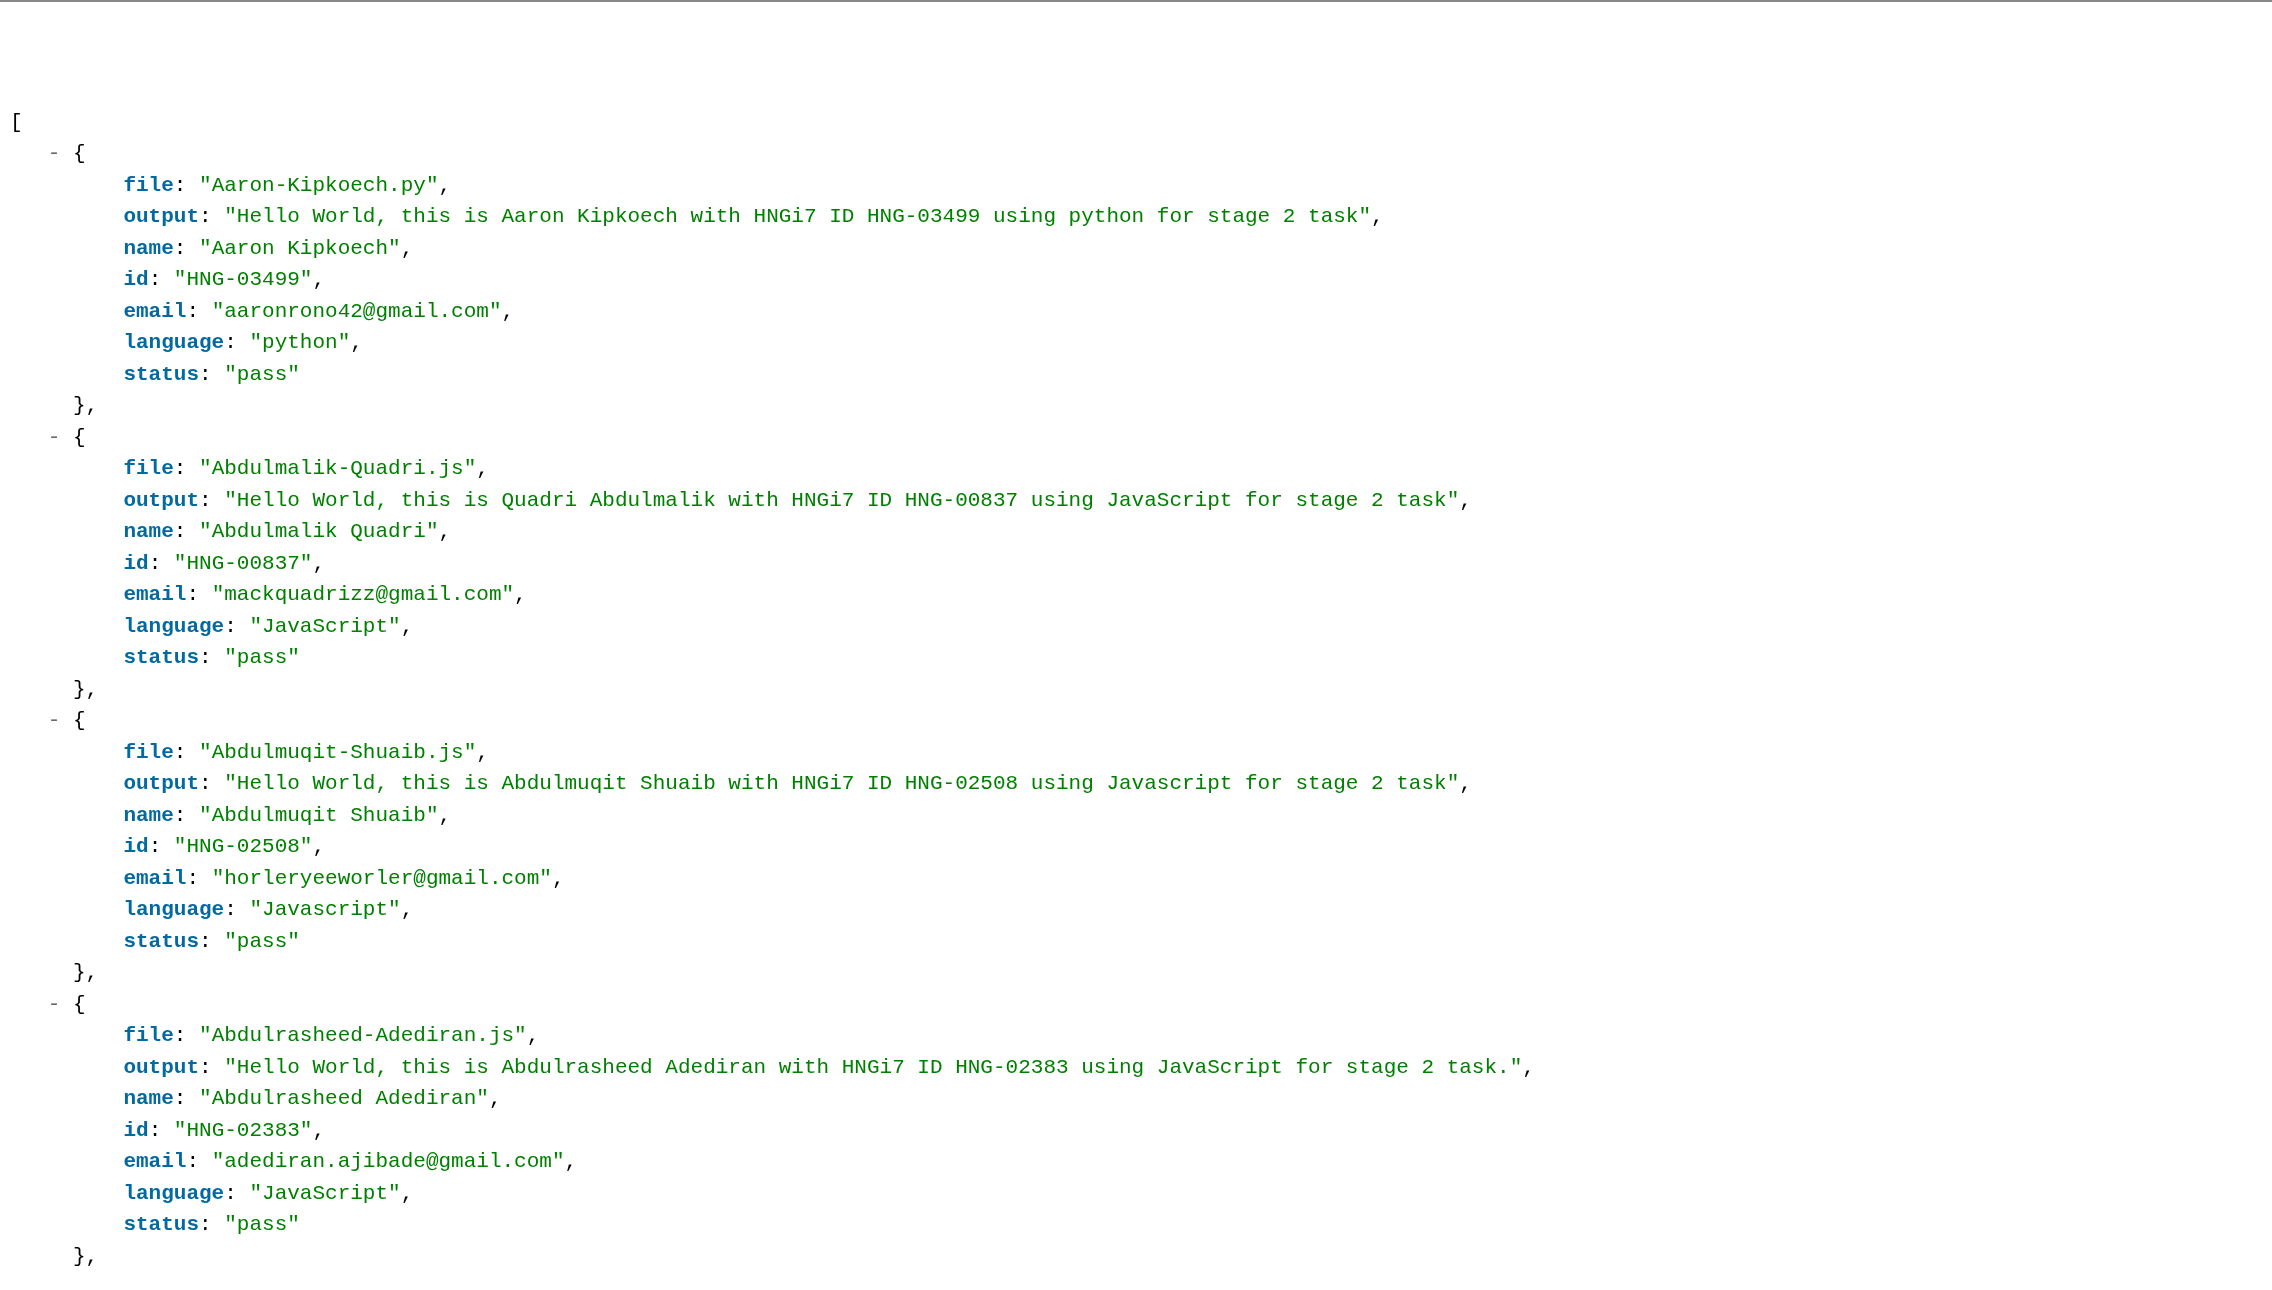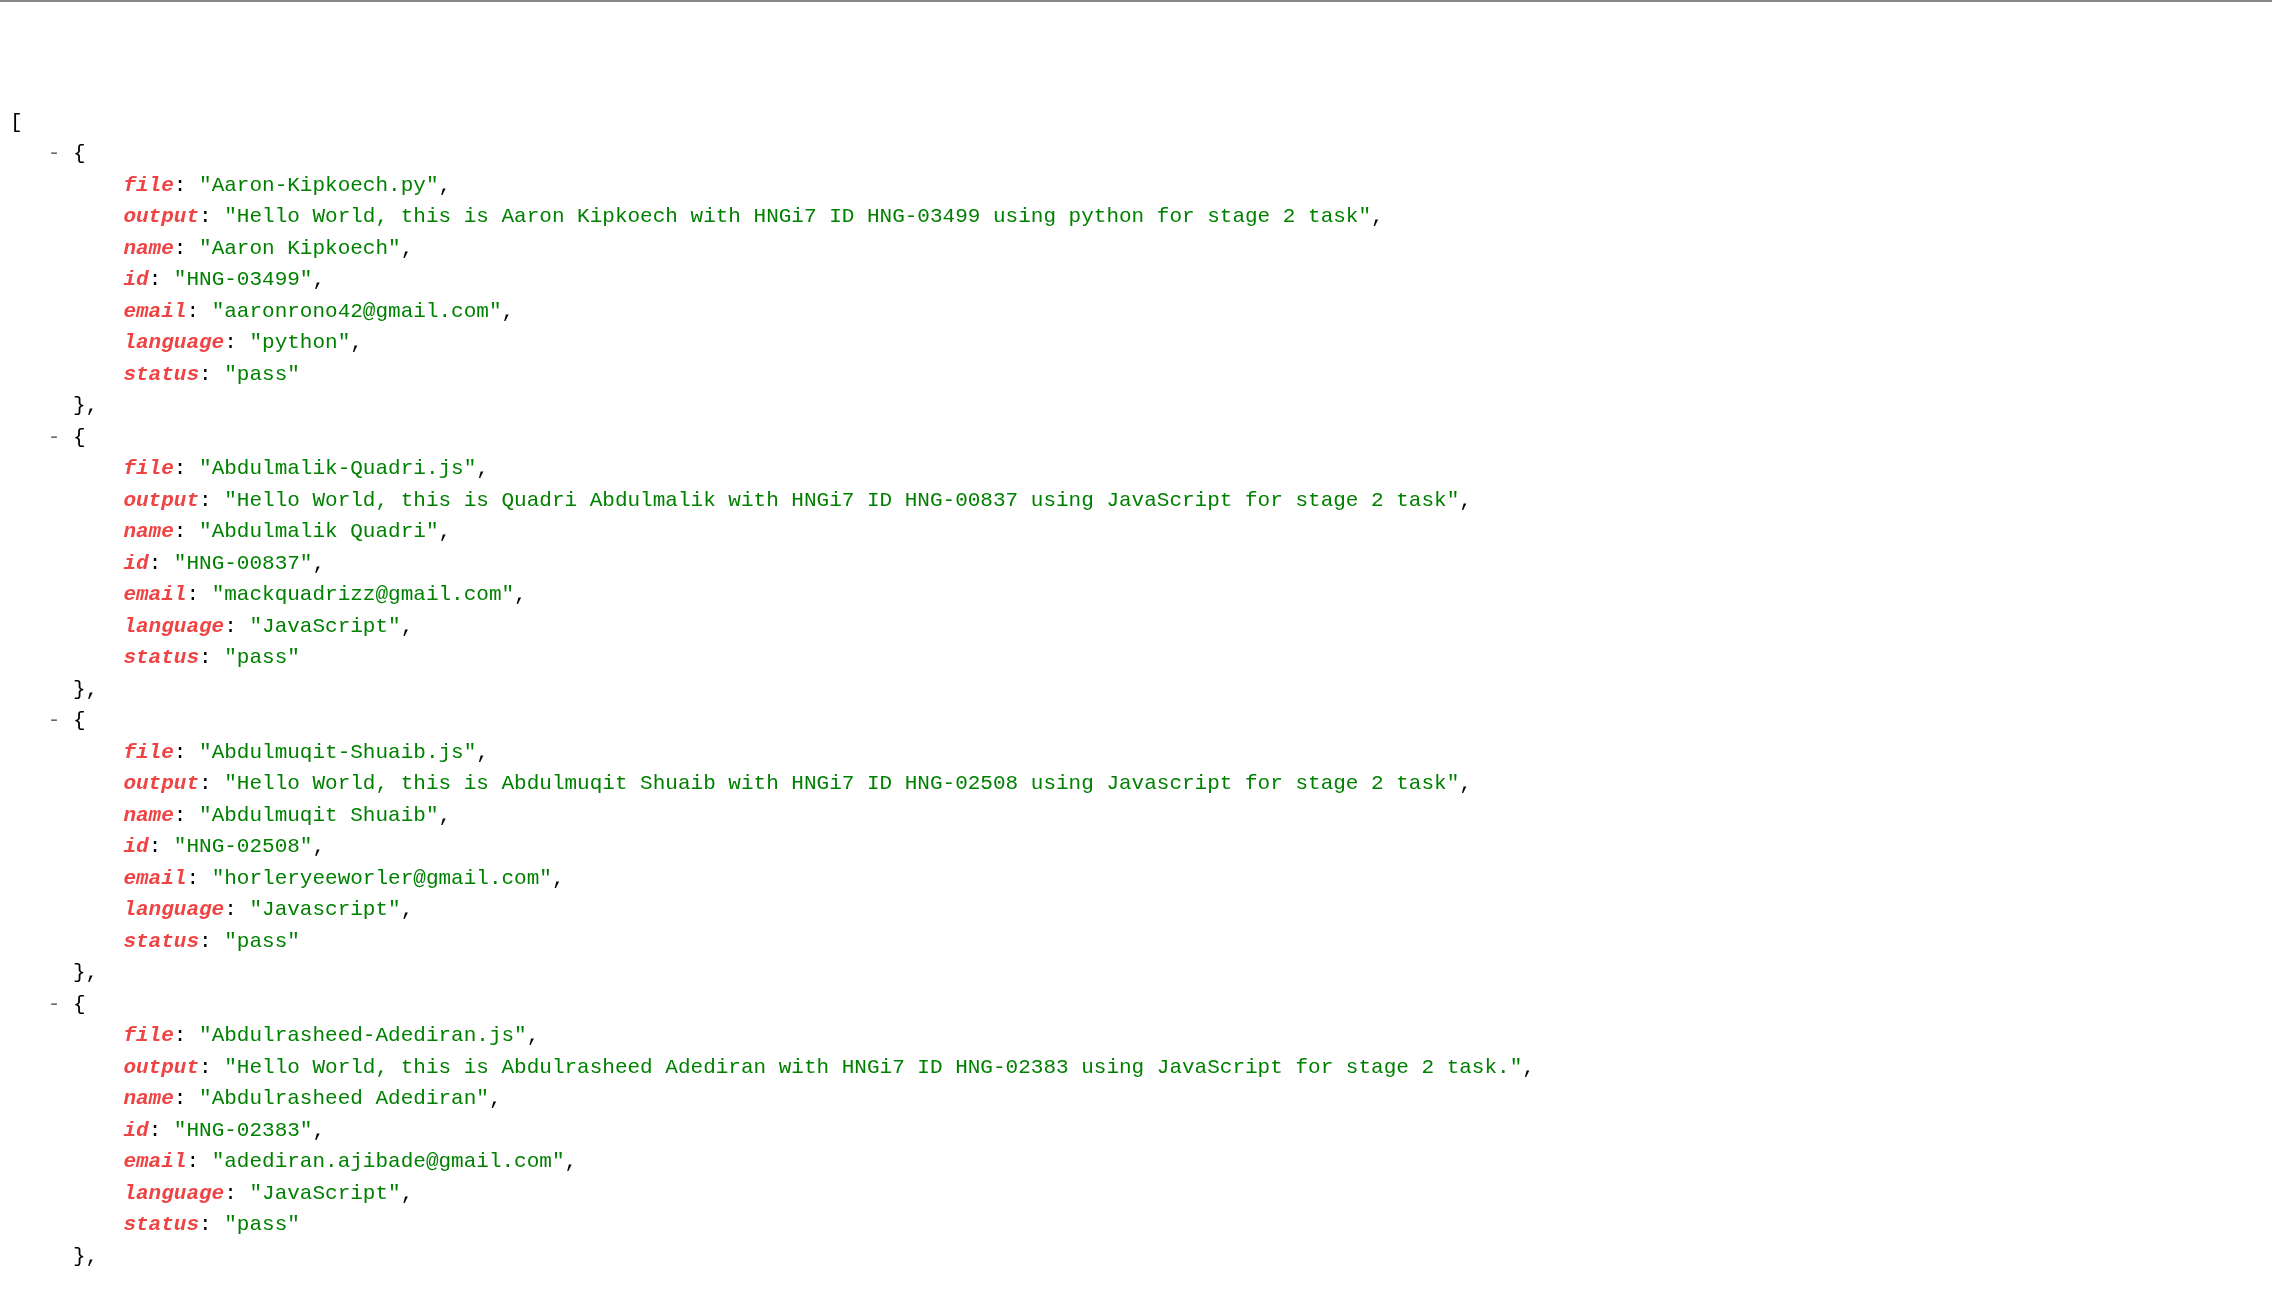--- a/index.html
+++ b/index.html
@@ -15,21 +15,21 @@
   }
   .bracket { color: #000; }
   .toggle {
     color: #666;
     cursor: pointer;
     user-select: none;
     display: inline-block;
     width: 1ch;
     text-align: center;
   }
-  .key { font-weight: bold; color: #ef4444; font-style: italic; }
+  .key { font-weight: bold; color: #0369a1; }
   .colon { color: #000; }
   .str { color: #008000; }
   .punct { color: #000; }
   .line { display: block; }
   .indent-1 { padding-left: 3ch; }
   .indent-2 { padding-left: 5ch; }
   .indent-3 { padding-left: 9ch; }
 </style>
 </head>
 <body>

